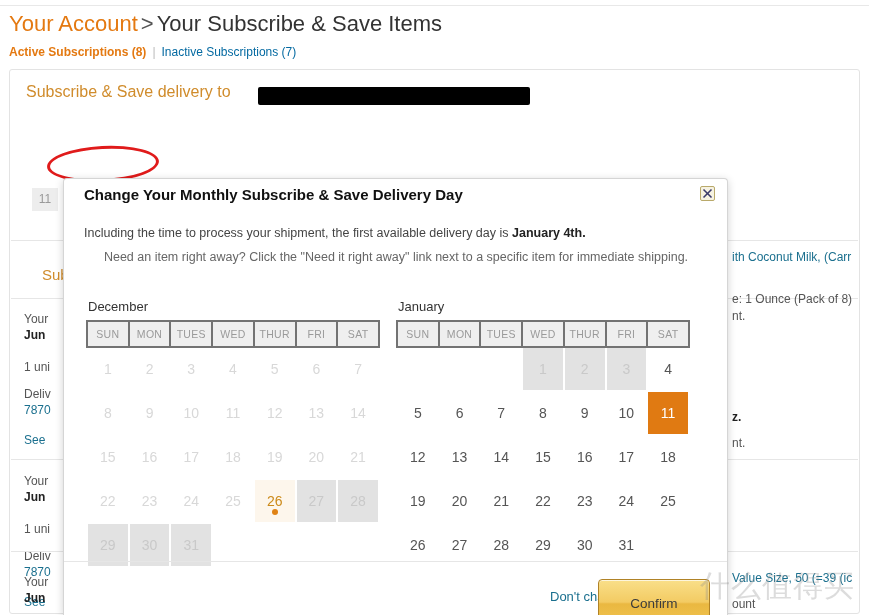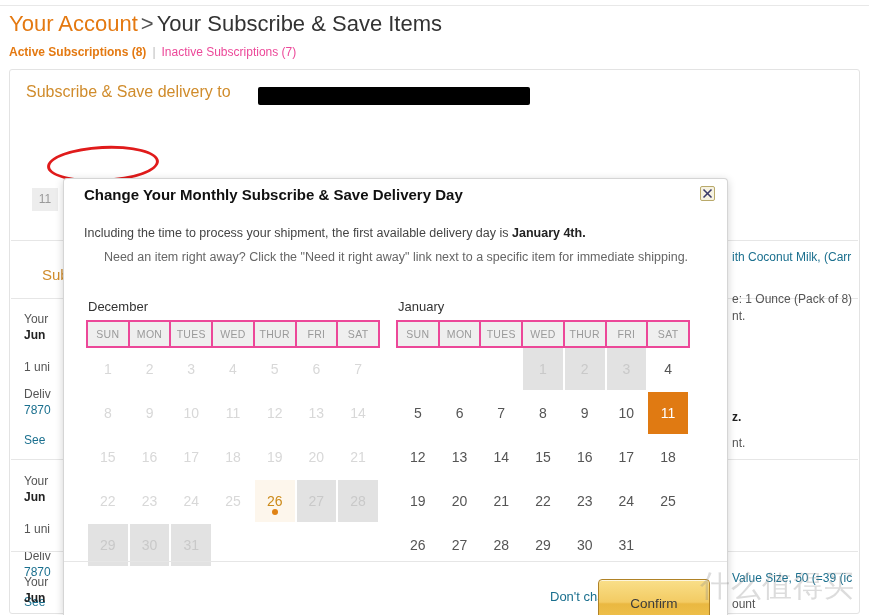--- a/index.html
+++ b/index.html
@@ -58,21 +58,21 @@
   }
   .subnav .tab-active {
     color: #e47911;
     font-weight: bold;
   }
   .subnav .tab-divider {
     color: #bbbbbb;
     padding: 0 6px;
   }
   .subnav .tab-inactive {
-    color: #ec4899;
+    color: #0369a1;
     text-decoration: none;
   }
 
   .card {
     position: absolute;
     left: 9px;
     top: 69px;
     width: 851px;
     border: 1px solid #e3e3e3;
     border-radius: 3px;
@@ -274,21 +274,21 @@
     table-layout: fixed;
   }
   table.cal th {
     font-size: 10.5px;
     font-weight: normal;
     color: #9a9a9a;
     background: #efefef;
     height: 22px;
     text-align: center;
     letter-spacing: 0.3px;
-    border: 2px solid #ec4899;
+    border: 2px solid #737373;
   }
   table.cal td {
     height: 40px;
     text-align: center;
     vertical-align: middle;
     font-size: 14px;
     color: #555555;
     border: 2px solid #ffffff;
     position: relative;
   }

